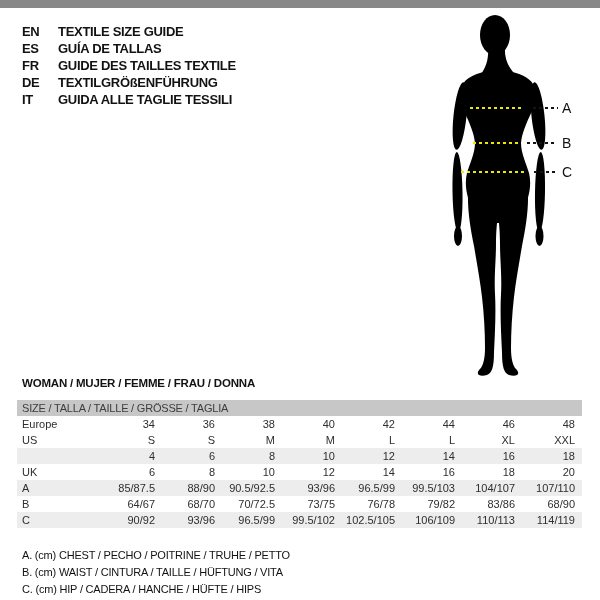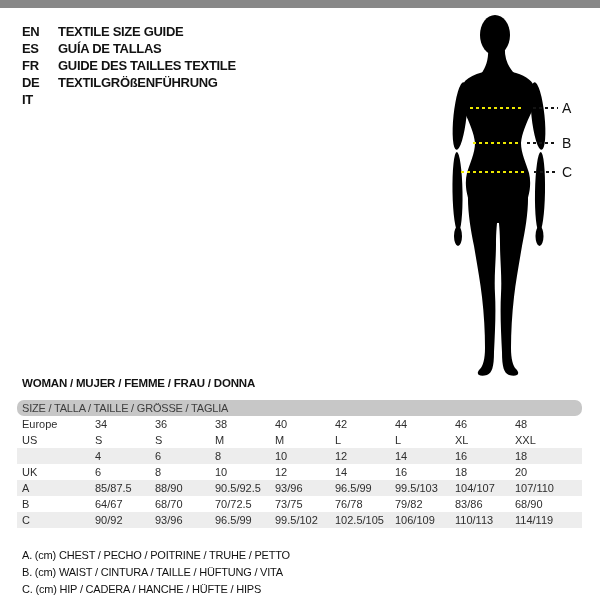--- a/index.html
+++ b/index.html
@@ -26,25 +26,25 @@
   
   .dash-y{position:absolute;height:2px;background:repeating-linear-gradient(90deg,var(--dash-yellow) 0 3px,transparent 3px 6px);}
   .dash-b{position:absolute;height:2px;background:repeating-linear-gradient(90deg,var(--dash-black) 0 3px,transparent 3px 6px);}
   .marker-label{position:absolute;font-size:14px;color:#121212;line-height:14px;}
 
   
   .woman-title{position:absolute;left:22px;top:369px;font-weight:bold;font-size:11.5px;color:#121212;letter-spacing:-0.2px;text-align:right;}
 
   
   .size-table{position:absolute;left:17px;top:392px;width:565px;font-size:11px;color:#2e2e2e;}
-  .t-header{height:16px;line-height:16px;background:var(--header-bg);padding-left:5px;color:#3d3d3d;letter-spacing:-0.2px;border-radius:7px;}
+  .t-header{height:16px;line-height:16px;background:var(--header-bg);padding-left:5px;color:#3d3d3d;letter-spacing:-0.2px;}
   .t-row{display:flex;height:16px;line-height:16px;}
   .t-row.shaded{background:var(--shaded-bg);}
   .t-label{width:78px;padding-left:5px;text-align:left;}
-  .t-cell{width:60px;text-align:left;}
+  .t-cell{width:60px;text-align:right;}
 
   
   .legend{position:absolute;left:22px;top:539px;}
   .legend-line{height:17px;line-height:17px;font-weight:normal;font-size:11px;color:#121212;letter-spacing:-0.2px;white-space:nowrap;}
 </style>
 </head>
 <body>
 
 <div class="canvas">
 
@@ -60,20 +60,21 @@
     <div class="lang-row">
       <span class="lang-code">FR</span>
       <span class="lang-text">GUIDE DES TAILLES TEXTILE</span>
     </div>
     <div class="lang-row">
       <span class="lang-code">DE</span>
       <span class="lang-text">TEXTILGRÖßENFÜHRUNG</span>
     </div>
     <div class="lang-row">
       <span class="lang-code">IT</span>
+      <span class="lang-text">GUIDA ALLE TAGLIE TESSILI</span>
     </div>
   </div>
 
   <div class="figure">
     <svg viewBox="0 0 120 365">
       <g fill="#000000">
 
         <ellipse cx="52" cy="23" rx="15" ry="20"></ellipse>
 
         <path d="M45 32 C46 45 44 54 38 62 L72 62 C64 54 61 45 62 32 Z"></path>

